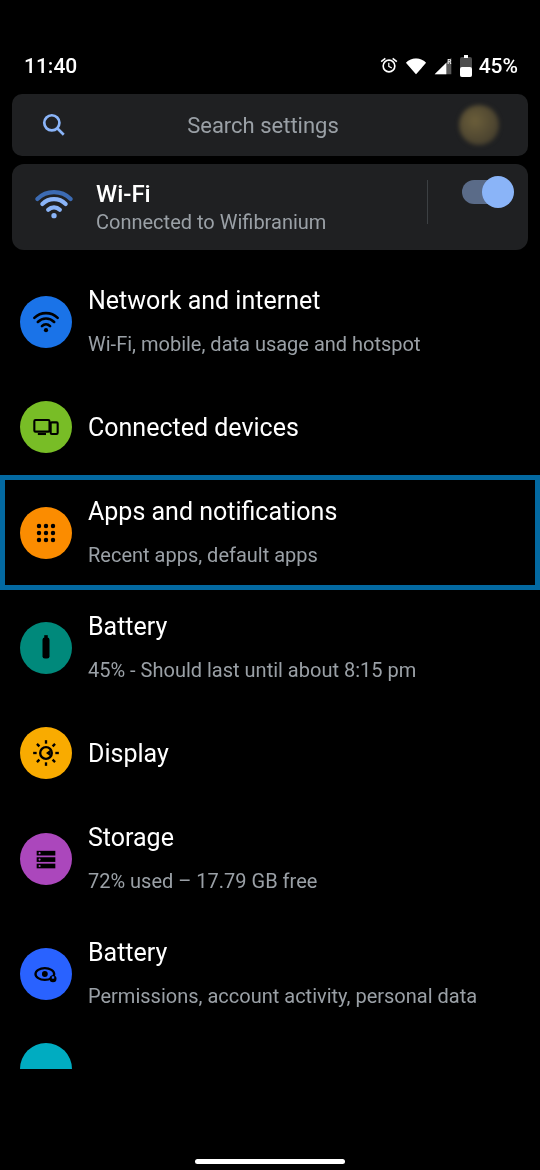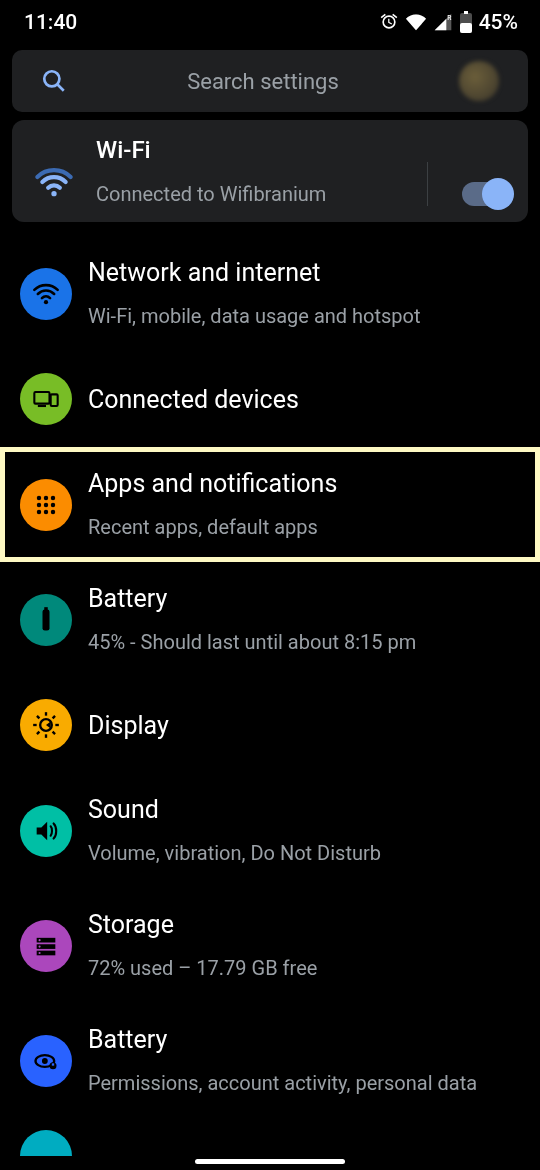--- a/index.html
+++ b/index.html
@@ -14,20 +14,21 @@
   }
   
   .statusbar {
     display: flex;
     align-items: center;
     justify-content: space-between;
     padding: 10px 22px 8px 24px;
     font-size: 21px;
     font-weight: 500;
     color: #fff;
+    margin-top: 44px;
   }
   .status-right { display: flex; align-items: center; gap: 6px; }
   .status-right svg { display:block; }
 
   
   .searchbar {
     margin: 8px 12px;
     height: 62px;
     background: #1f2022;
     border-radius: 10px;
@@ -48,31 +49,31 @@
     background: radial-gradient(circle at 40% 40%, #6b5e3a, #3a352a);
     filter: blur(2px);
   }
 
   
   .wifi-card {
     margin: 6px 12px 14px 12px;
     background: #1f2022;
     border-radius: 12px;
     display: flex;
-    align-items: flex-end;
+    align-items: flex-start;
     padding: 16px 18px;
     gap: 18px;
   }
   .wifi-card .wifi-icon-wrap {
     width: 48px; height: 48px;
     display:flex; align-items:center; justify-content:center;
   }
   .wifi-card .texts { flex: 1; }
   .wifi-title { font-size: 24px; color: #fff; font-weight: 500; }
-  .wifi-sub { font-size: 20px; color: #9aa0a6; margin-top: 18px; }
+  .wifi-sub { font-size: 20px; color: #9aa0a6; margin-top: 2px; }
   .vdiv { width: 1px; height: 44px; background: #3c4043; margin: 0 16px; }
   .toggle {
     width: 48px; height: 24px;
     background: #5a6b88;
     border-radius: 12px;
     position: relative;
   }
   .toggle::after {
     content:'';
     position:absolute;
@@ -85,21 +86,21 @@
   
   .list { padding: 0; }
   .item {
     display: flex;
     align-items: center;
     gap: 16px;
     padding: 22px 20px;
     position: relative;
   }
   .item.highlighted {
-    border: 5px solid #fef9c3;
+    border: 5px solid #0369a1;
     padding: 17px 15px;
   }
   .iconcircle {
     width: 52px; height: 52px;
     border-radius: 50%;
     display:flex; align-items:center; justify-content:center;
     flex-shrink:0;
   }
   .item .texts { flex:1; min-width:0; }
   .item-title { font-size: 25px; color: #fff; font-weight: 400; }
@@ -253,32 +254,20 @@
           <line x1="6.3431457505076185" y1="6.34314575050762" x2="4.221825406947976" y2="4.221825406947978" stroke="#000" stroke-width="2"></line>
           <line x1="11.999999999999998" y1="4" x2="11.999999999999998" y2="1" stroke="#000" stroke-width="2"></line>
           <line x1="17.65685424949238" y1="6.3431457505076185" x2="19.77817459305202" y2="4.221825406947976" stroke="#000" stroke-width="2"></line>
         </svg>
       </div>
       <div class="texts">
         <div class="item-title">Display</div>
       </div>
     </div>
     <div class="item">
-      <div class="iconcircle c-teal2">
-        <svg width="28" height="28" viewBox="0 0 24 24">
-          <path d="M4 9v6h4l5 5V4L8 9z" fill="#000"></path>
-          <path d="M16 8c1.5 1.5 1.5 6.5 0 8M18.5 5.5c3 3 3 10 0 13" stroke="#000" stroke-width="1.8" fill="none" stroke-linecap="round"></path>
-        </svg>
-      </div>
-      <div class="texts">
-        <div class="item-title">Sound</div>
-        <div class="item-sub">Volume, vibration, Do Not Disturb</div>
-      </div>
-    </div>
-    <div class="item">
       <div class="iconcircle c-purple">
         <svg width="28" height="28" viewBox="0 0 24 24">
           <rect x="4" y="5" width="16" height="4" fill="#000"></rect>
           <rect x="4" y="10.5" width="16" height="4" fill="#000"></rect>
           <rect x="4" y="16" width="16" height="4" fill="#000"></rect>
           <circle cx="6.5" cy="7" r="0.9" fill="#ab47bc"></circle>
           <circle cx="6.5" cy="12.5" r="0.9" fill="#ab47bc"></circle>
           <circle cx="6.5" cy="18" r="0.9" fill="#ab47bc"></circle>
         </svg>
       </div>

